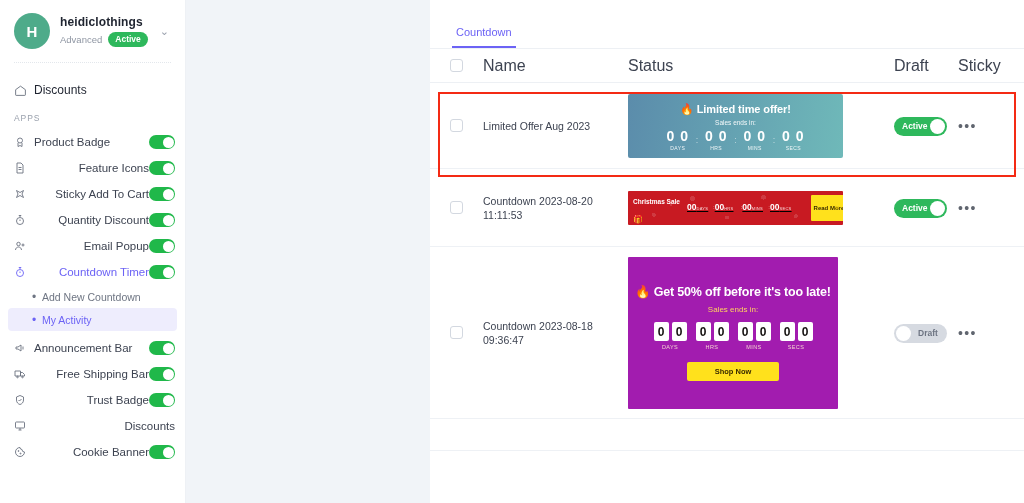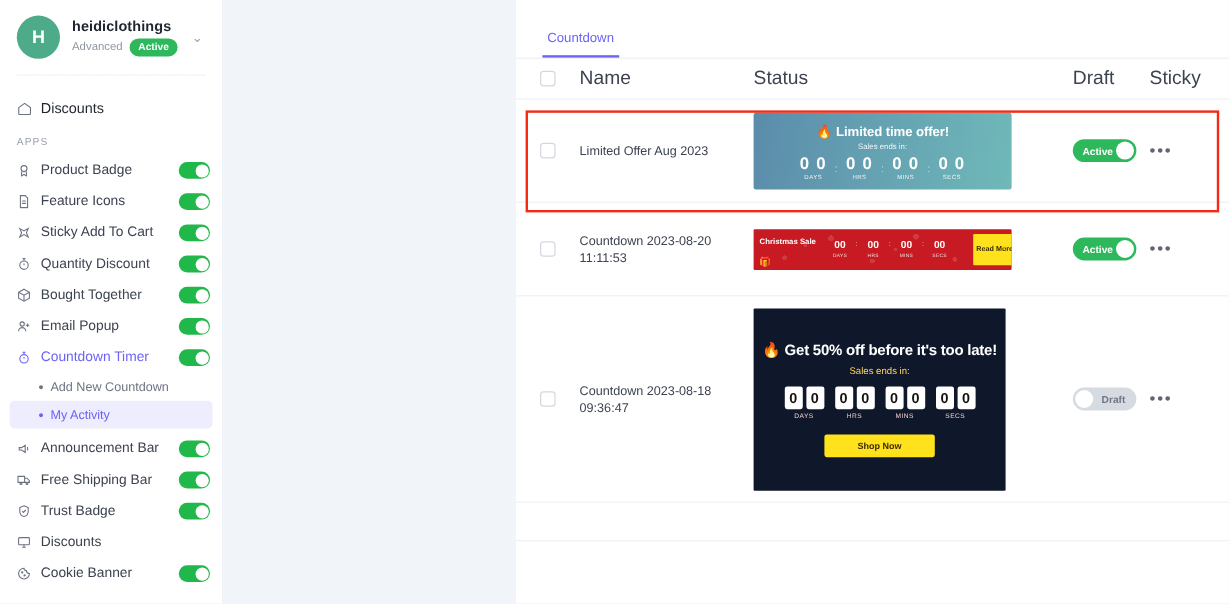--- a/index.html
+++ b/index.html
@@ -44,21 +44,21 @@
   .nav-label { flex: 1 1 auto; white-space: nowrap; overflow: hidden; }
 
   .apps-head {
     font-size: 8.5px; color: #9aa1ad; letter-spacing: .9px;
     padding: 0 14px; margin-top: 10px; margin-bottom: 6px;
   }
   .app-row {
     display: flex; align-items: center; height: 26px; padding: 0 10px 0 14px;
     font-size: 11.5px; color: #3d4351; margin-bottom: 0;
   }
-  .app-row + .app-row { margin-top: 0; }
+  .app-row + .app-row { margin-top: 0; text-align: right; }
   .app-rows .app-row { height: 26px; }
   .app-row.active .nav-label, .app-row.active .nav-ico { color: #6c63f5; }
   .toggle {
     width: 26px; height: 14px; border-radius: 8px; background: #20b84a;
     position: relative; flex: 0 0 26px;
   }
   .toggle .knob {
     position: absolute; top: 1.5px; right: 1.5px; width: 11px; height: 11px;
     border-radius: 50%; background: #fff;
   }
@@ -157,35 +157,35 @@
       radial-gradient(circle at 63% 18%, #fff 0 2.5px, transparent 2.5px),
       radial-gradient(circle at 78% 74%, #fff 0 2px, transparent 2px),
       radial-gradient(circle at 90% 30%, #fff 0 2.5px, transparent 2.5px),
       radial-gradient(circle at 20% 40%, #fff 0 1.5px, transparent 1.5px),
       radial-gradient(circle at 55% 50%, #fff 0 1.5px, transparent 1.5px);
   }
   .bn2-left { position: relative; z-index: 2; width: 54px; flex: 0 0 54px; }
   .bn2-title { font-size: 6.5px; font-weight: 700; color: #fff; line-height: 8px; }
   .bn2-emoji { font-size: 8px; line-height: 9px; margin-top: 1px; }
   .bn2-timer { display: flex; align-items: flex-start; position: relative; z-index: 2; flex: 1 1 auto; }
-  .bn2-unit { display: flex; flex-direction: column; align-items: center; width: 26px; }
+  .bn2-unit { display: flex; flex-direction: row; align-items: center; width: 26px; text-decoration: underline; }
   .bn2-num { font-size: 8.5px; font-weight: 700; color: #fff; line-height: 9px; }
   .bn2-lbl { font-size: 4px; color: #f6d9d9; margin-top: 1px; letter-spacing: .3px; }
   .bn2-sep { color: #f0bcbc; font-size: 6px; line-height: 9px; }
   .bn2-btn {
     position: relative; z-index: 2; background: #ffe11c; color: #3a2b00;
     font-size: 6px; font-weight: 700; width: 36px; height: 26px; border-radius: 1px;
     display: flex; align-items: center; justify-content: center; text-align: center;
     line-height: 8px; flex: 0 0 36px;
   }
   .bn2-x { position: relative; z-index: 3; color: #d9b400; font-size: 7px; margin-left: -12px; }
 
   
   .bn3 {
-    width: 210px; height: 152px; background: #0f172a; border-radius: 1px;
+    width: 210px; height: 152px; background: #a21caf; border-radius: 1px;
     display: flex; flex-direction: column; align-items: center; justify-content: center;
     color: #fff;
   }
   .bn3-title { font-size: 12.5px; font-weight: 700; letter-spacing: -.2px; }
   .bn3-sub { font-size: 8px; color: #ffd45e; margin-top: 6px; }
   .bn3-timer { display: flex; align-items: flex-start; gap: 9px; margin-top: 8px; }
   .bn3-unit { display: flex; flex-direction: column; align-items: center; }
   .bn3-digits { display: flex; gap: 3px; }
   .bn3-d {
     background: #fff; color: #14110f; font-size: 12px; font-weight: 700;
@@ -276,32 +276,20 @@
             <circle cx="12" cy="14" r="7"></circle>
               <path d="M12 11v3M9.5 3h5M12 3v3"></path>
           </svg>
         </span>
         <span class="nav-label">Quantity Discount</span>
         <span class="toggle">
             <span class="knob"></span>
           </span>
       </div>
 
-      <div class="app-row">
-        <span class="nav-ico">
-          <svg width="12" height="12" viewBox="0 0 24 24" fill="none" stroke="currentColor" stroke-width="1.8">
-            <path d="M12 2l9 5v10l-9 5-9-5V7z"></path>
-              <path d="M3 7l9 5 9-5M12 12v10"></path>
-          </svg>
-        </span>
-        <span class="nav-label">Bought Together</span>
-        <span class="toggle">
-            <span class="knob"></span>
-          </span>
-      </div>
 
       <div class="app-row">
         <span class="nav-ico">
           <svg width="12" height="12" viewBox="0 0 24 24" fill="none" stroke="currentColor" stroke-width="1.8">
             <circle cx="9" cy="8" r="3.5"></circle>
               <path d="M3 20c0-3.3 2.7-6 6-6s6 2.7 6 6M18 7v6M15 10h6"></path>
           </svg>
         </span>
         <span class="nav-label">Email Popup</span>
         <span class="toggle">

